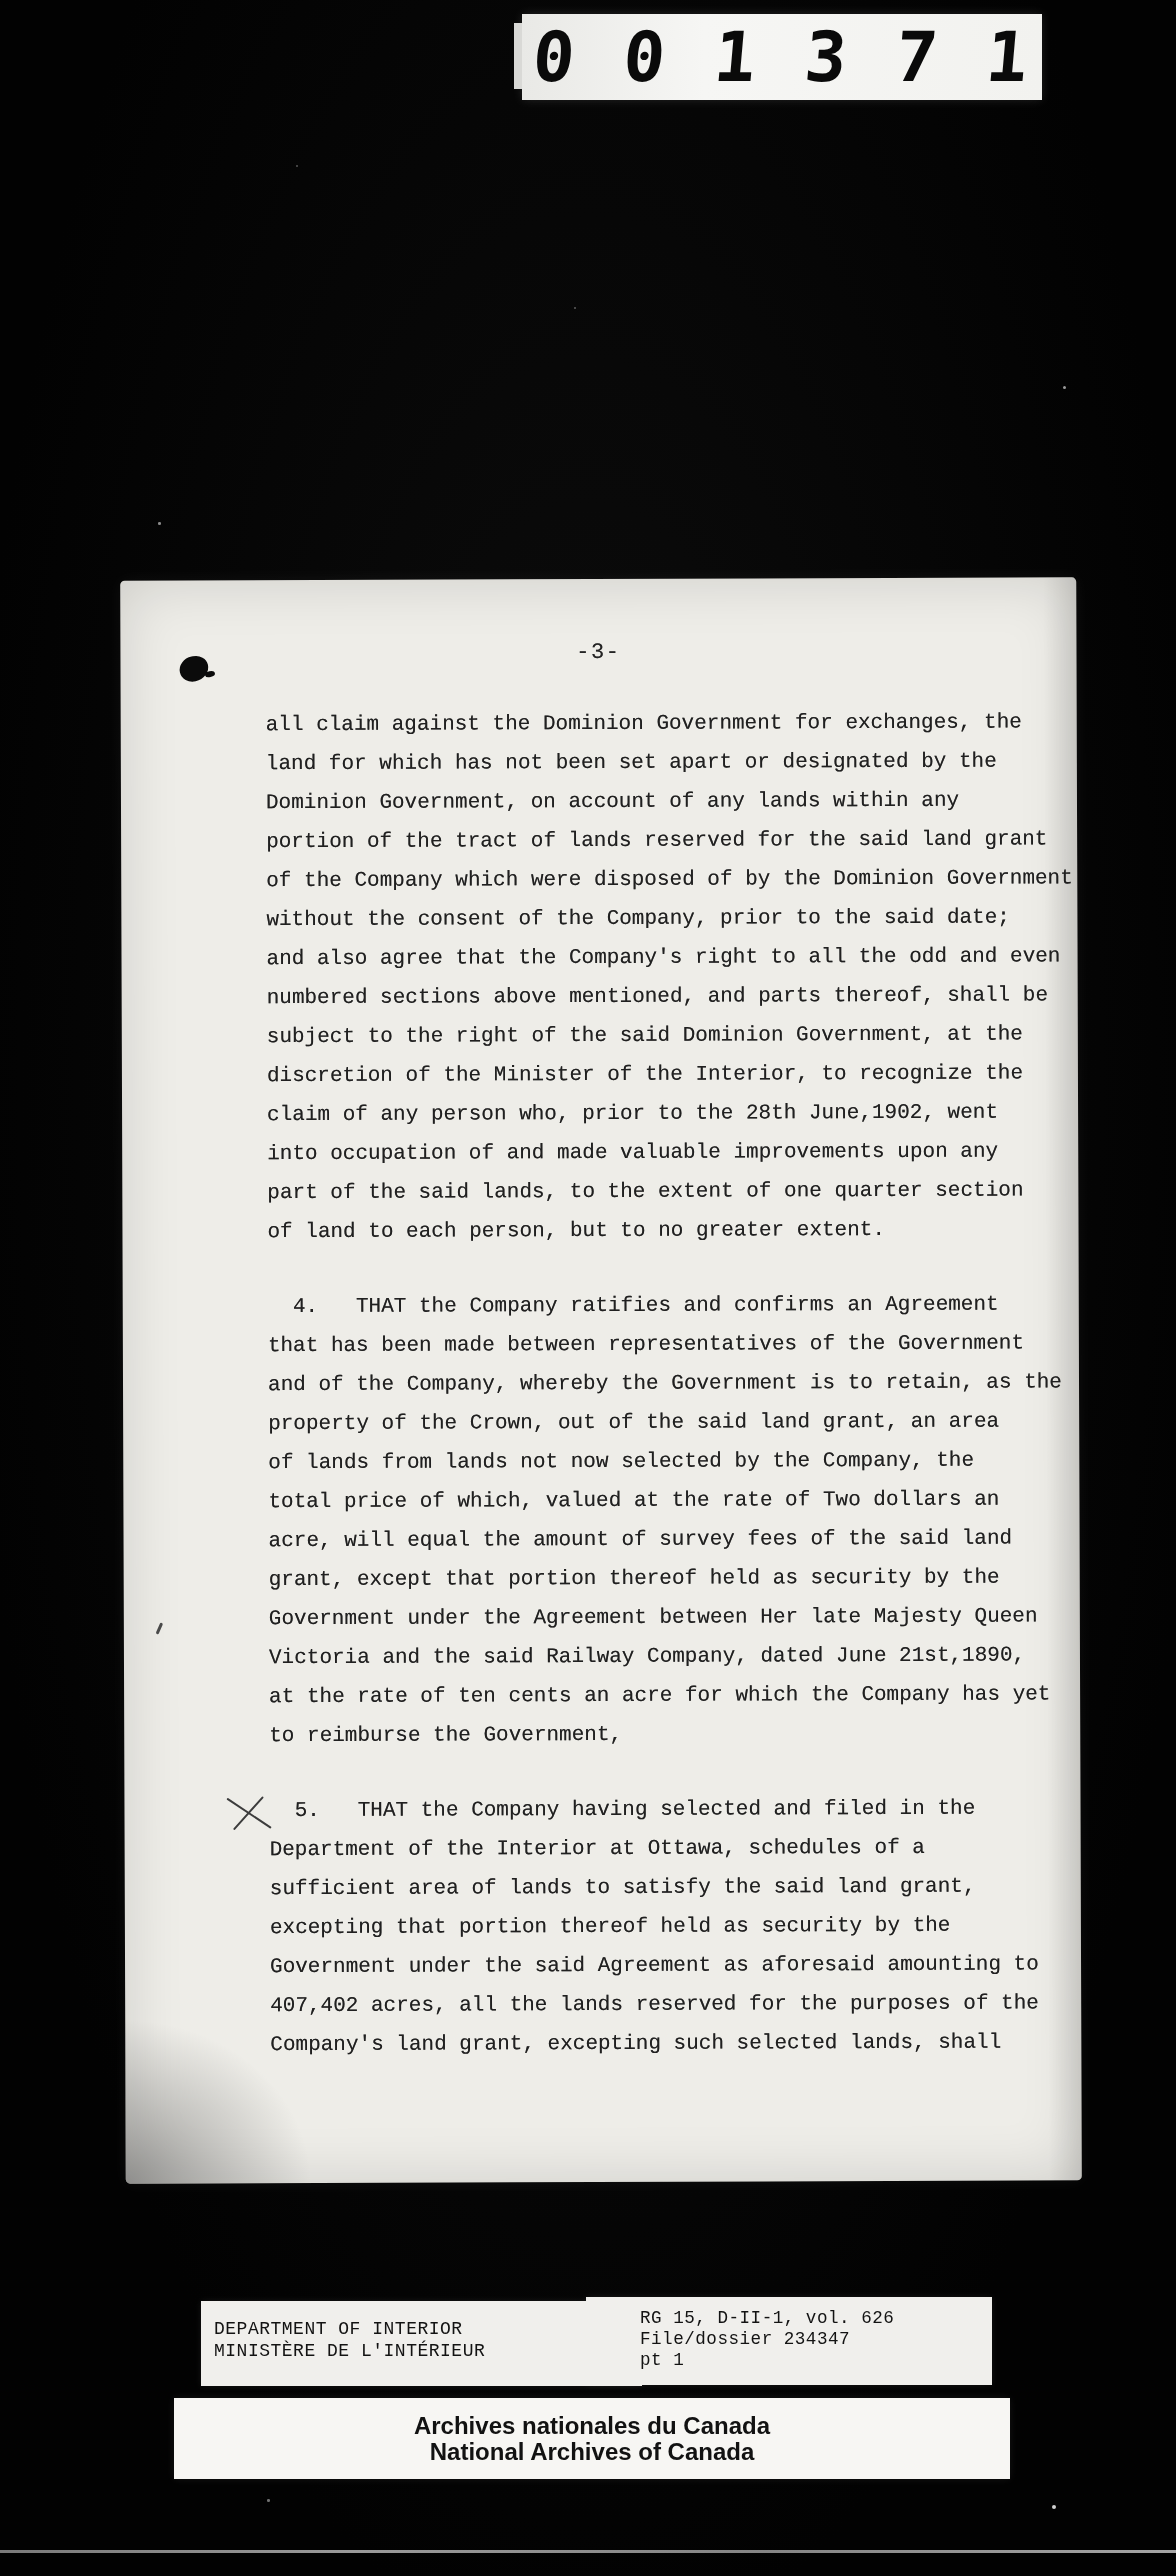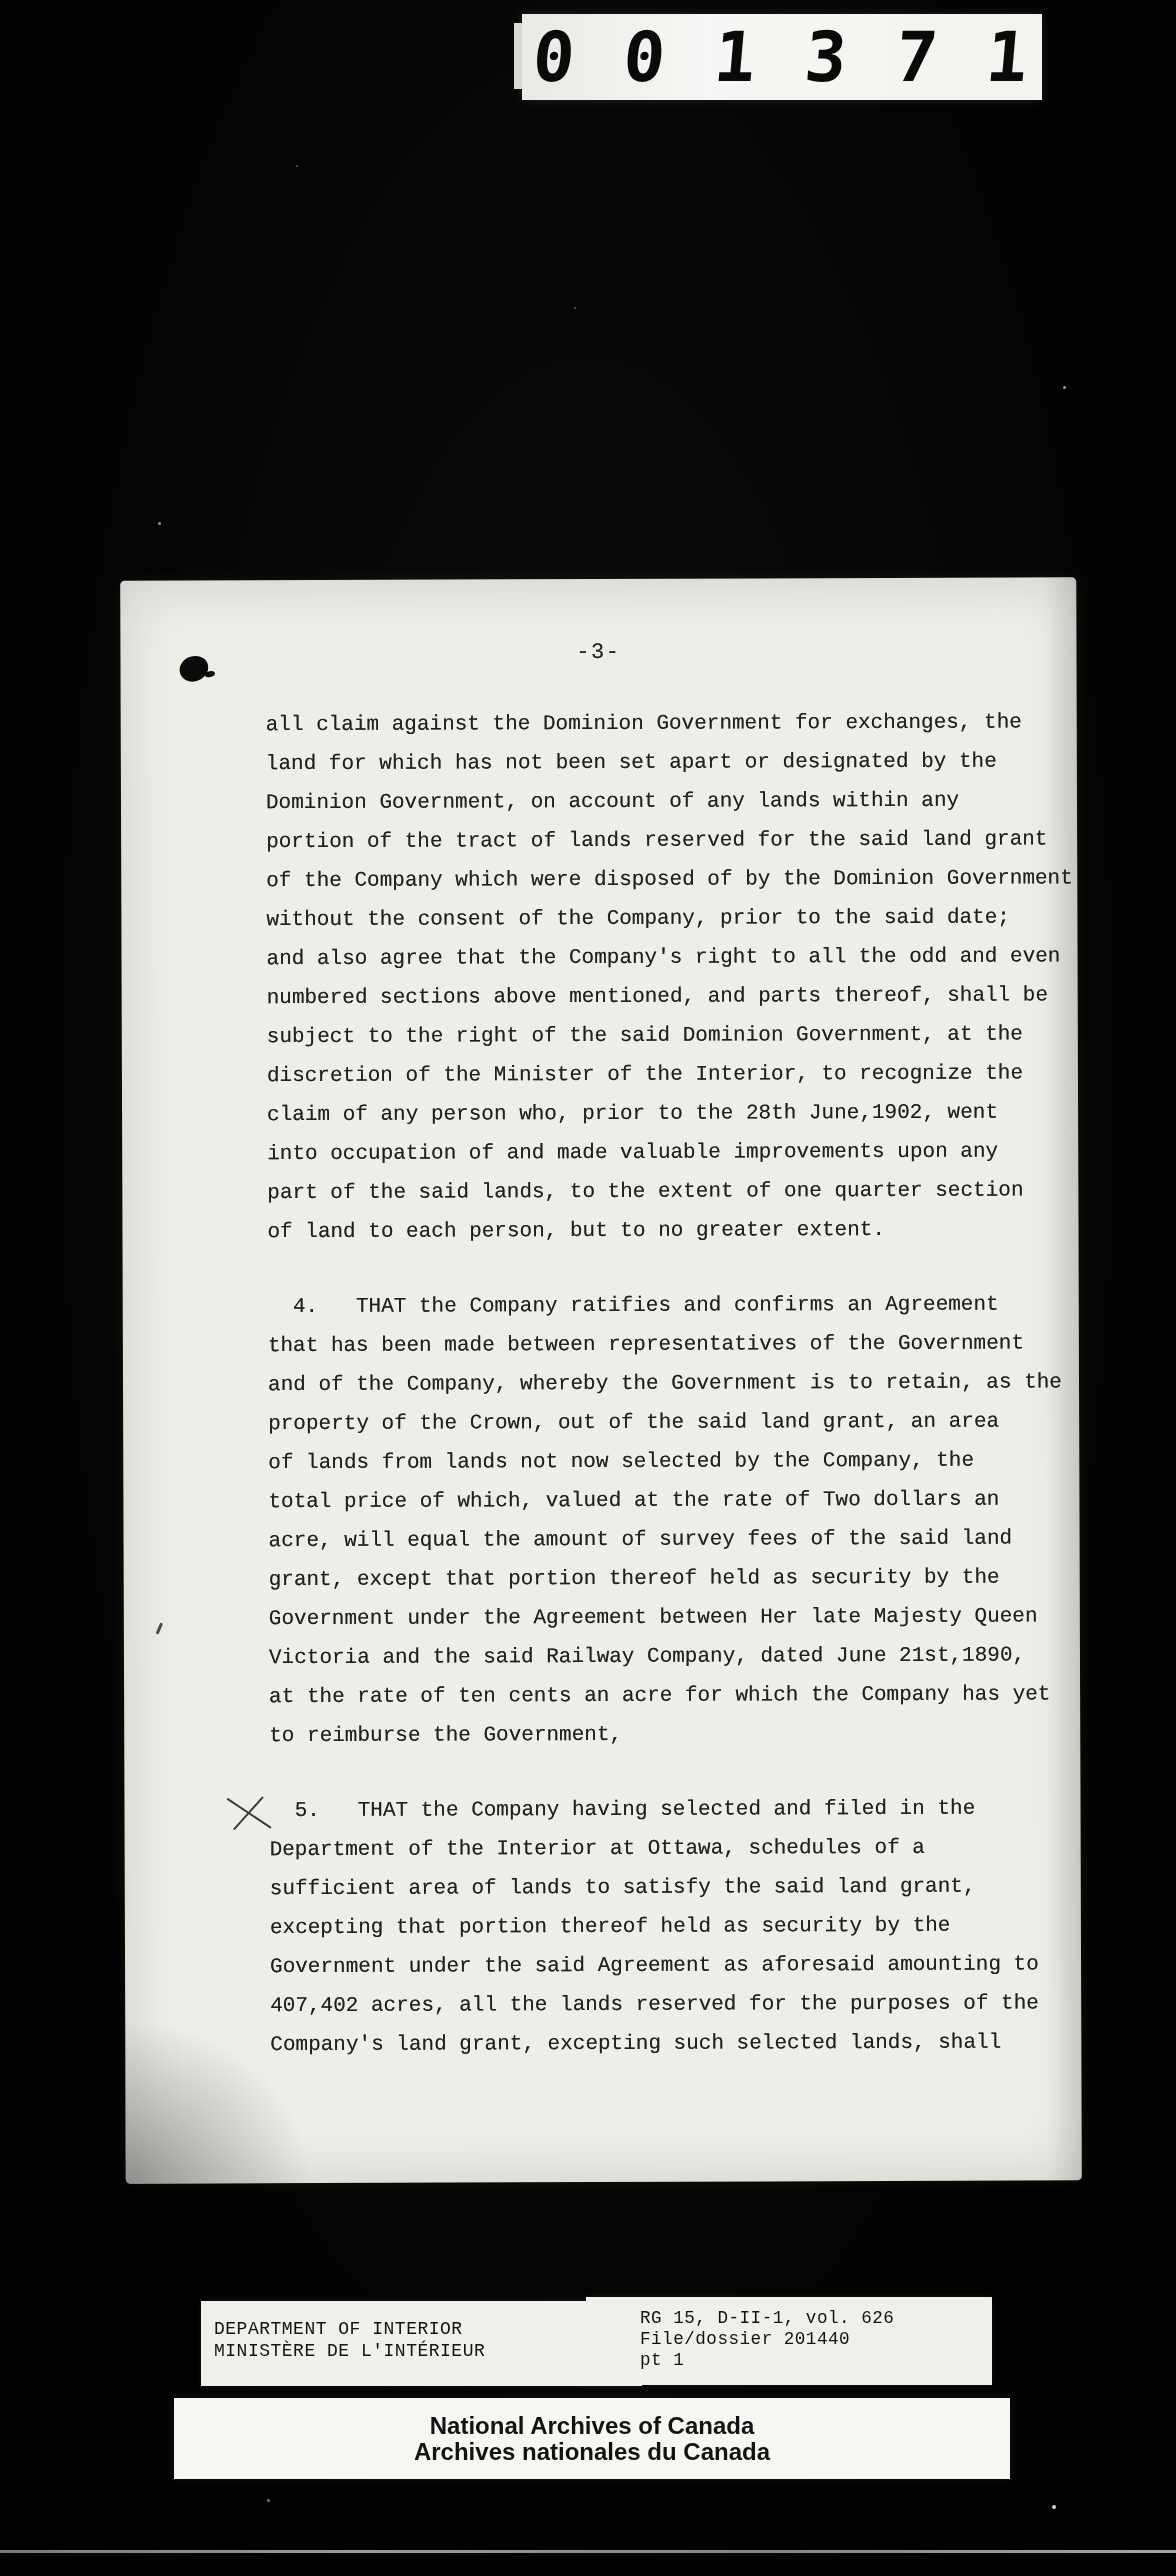--- a/index.html
+++ b/index.html
@@ -192,27 +192,27 @@
     <div class="margin-mark"></div>
   </div>
 
   <div class="stamp-box stamp-dept">
     <div>DEPARTMENT OF INTERIOR</div>
     <div>MINISTÈRE DE L'INTÉRIEUR</div>
   </div>
 
   <div class="stamp-box stamp-ref">
     <div>RG 15, D-II-1, vol. 626</div>
-    <div>File/dossier 201440</div>
+    <div>File/dossier 234347</div>
     <div>pt 1</div>
   </div>
 
   <div class="archives-box">
+    <div>Archives nationales du Canada</div>
     <div>National Archives of Canada</div>
-    <div>Archives nationales du Canada</div>
   </div>
 
   <div class="film-edge-line"></div>
 
   <div class="speck speck-1"></div>
   <div class="speck speck-2"></div>
   <div class="speck speck-3"></div>
   <div class="speck speck-4"></div>
   <div class="speck speck-5"></div>
   <div class="speck speck-6"></div>

